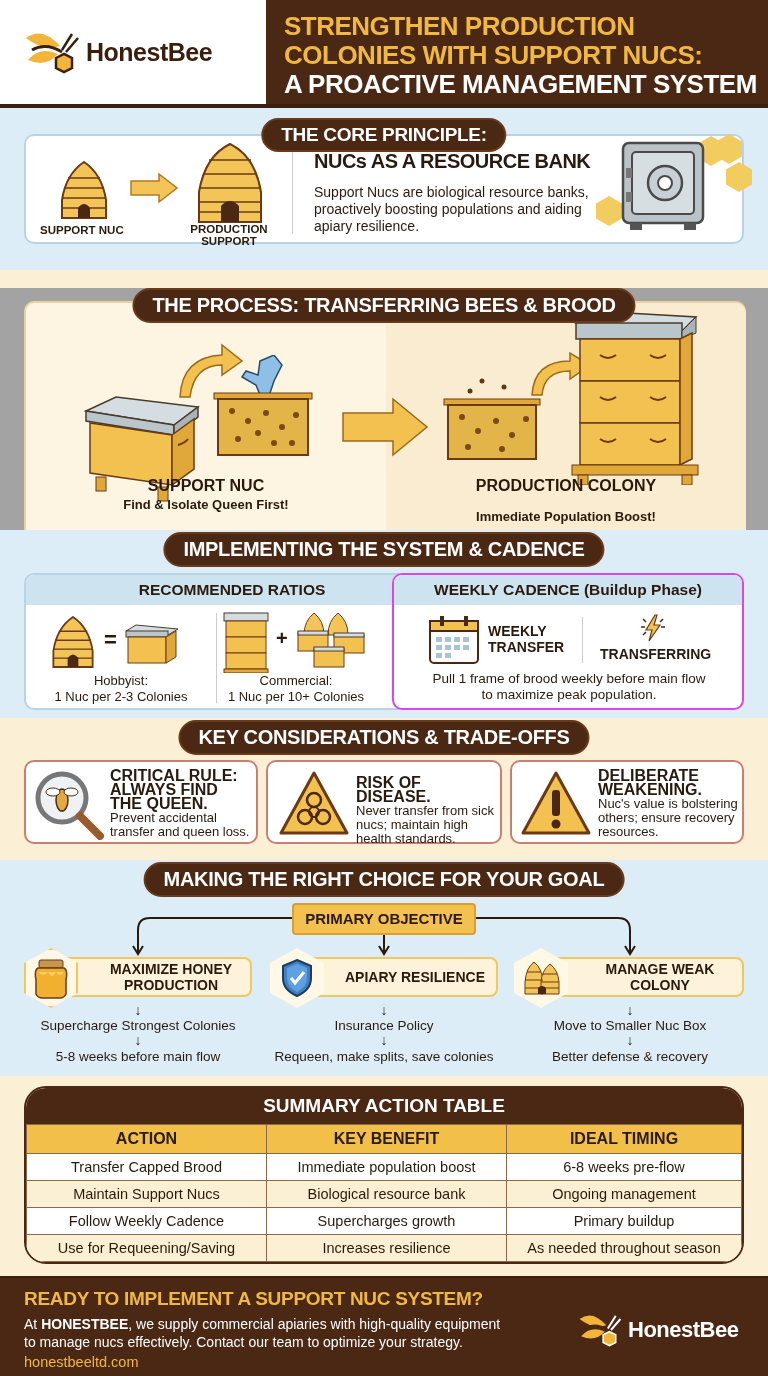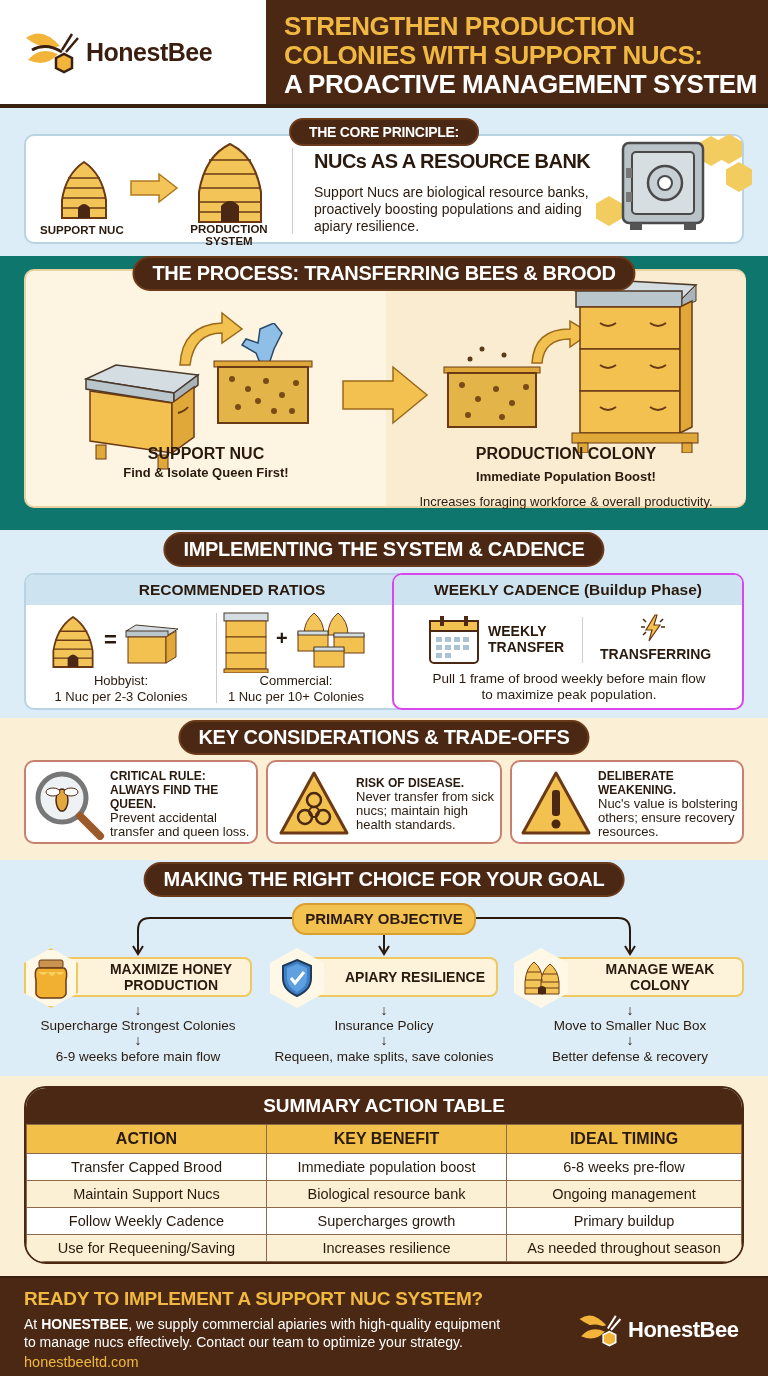--- a/index.html
+++ b/index.html
@@ -12,21 +12,21 @@
 .t-gold{color:#f0b840}.t-white{color:#fff}
 .band{position:absolute;left:0;width:768px}
 .pill{position:absolute;left:50%;transform:translateX(-50%);background:#4b2813;color:#fff;font-weight:bold;font-size:20px;border-radius:18px;padding:4px 18px;white-space:nowrap;border:2px solid #6b3a1a;letter-spacing:-0.3px;z-index:3}
 .card{position:absolute;background:#fff;border-radius:10px}
 .center{text-align:center}
 .hex{position:absolute;width:26px;height:30px;background:#f3cc60;clip-path:polygon(50% 0,100% 25%,100% 75%,50% 100%,0 75%,0 25%)}
 table{border-collapse:collapse;width:100%}
 td,th{border:1px solid #8a6a4a;text-align:center;font-size:14.5px;height:27px}
 th{background:#f2c049;font-size:16px;height:29px}
 .row-a td{background:#fff}.row-b td{background:#fcf0d4}
-.considertitle{font-weight:bold;font-size:12px;line-height:14px}
+.considertitle{font-weight:bold;font-size:16px;line-height:14px}
 .considertext{font-size:13px;line-height:14px}
 .obj-card{position:absolute;background:#fdf3da;border:2px solid #f0c860;border-radius:8px;height:40px;display:flex;align-items:center}
 .obj-hex{position:absolute;width:54px;height:60px;background:#fff8e6;clip-path:polygon(50% 0,100% 25%,100% 75%,50% 100%,0 75%,0 25%)}
 .obj-label{font-weight:bold;font-size:14px;line-height:16px}
 .sub-text{position:absolute;font-size:13.5px;text-align:center;width:240px}
 .arrow-down{position:absolute;font-size:14px;width:20px;text-align:center}
 </style>
 </head>
 <body>
 
@@ -42,39 +42,39 @@
     <span class="logo-text">HonestBee</span>
   </div>
   <div class="title-box">
     <div class="title-line t-gold">STRENGTHEN PRODUCTION</div>
     <div class="title-line t-gold">COLONIES WITH SUPPORT NUCS:</div>
     <div class="title-line t-white">A PROACTIVE MANAGEMENT SYSTEM</div>
   </div>
 </div>
 
 <div class="band" style="top:108px;height:162px;background:#dcedf7">
-  <div class="pill" style="top:10px;font-size:14px">THE CORE PRINCIPLE:</div>
+  <div class="pill" style="top:10px;font-size:19px">THE CORE PRINCIPLE:</div>
   <div class="card" style="left:24px;top:26px;width:720px;height:110px;border:2px solid #b8d4e4">
     <svg style="position:absolute;left:30px;top:24px" width="56" height="60" viewBox="0 0 56 60">
       <path d="M28 2 Q10 14 6 40 L6 58 L50 58 L50 40 Q46 14 28 2Z" fill="#f3c458" stroke="#6b3a14" stroke-width="2"></path>
       <path d="M12 18 H44 M8 28 H48 M6 38 H50 M6 48 H50" stroke="#6b3a14" stroke-width="1.5"></path>
       <path d="M22 58 V48 Q28 40 34 48 V58Z" fill="#4b2813"></path>
     </svg>
     <div style="position:absolute;left:14px;top:88px;font-size:11.5px;font-weight:bold">SUPPORT NUC</div>
     <svg style="position:absolute;left:103px;top:36px" width="50" height="32" viewBox="0 0 50 32">
       <path d="M2 9 H30 V2 L48 16 L30 30 V23 H2Z" fill="#f3c458" stroke="#b07a20" stroke-width="1.5"></path>
     </svg>
     <svg style="position:absolute;left:165px;top:6px" width="78" height="82" viewBox="0 0 78 82">
       <path d="M39 2 Q14 14 8 50 L8 80 L70 80 L70 50 Q64 14 39 2Z" fill="#f3c458" stroke="#6b3a14" stroke-width="2"></path>
       <path d="M18 18 H60 M12 32 H66 M9 46 H69 M8 60 H70 M8 70 H70" stroke="#6b3a14" stroke-width="1.5"></path>
       <path d="M30 80 V64 Q39 54 48 64 V80Z" fill="#4b2813"></path>
     </svg>
     <div class="center" style="position:absolute;left:160px;top:87px;width:86px;font-size:11.5px;font-weight:bold;line-height:12px">
       <div>PRODUCTION</div>
-      <div>SYSTEM</div>
+      <div>SUPPORT</div>
     </div>
     <div style="position:absolute;left:266px;top:12px;width:1px;height:86px;background:#ccc"></div>
     <div style="position:absolute;left:288px;top:14px;font-size:20px;font-weight:bold;letter-spacing:-0.5px">NUCs AS A RESOURCE BANK</div>
     <div style="position:absolute;left:288px;top:48px;width:290px;font-size:14px;line-height:17px">Support Nucs are biological resource banks, proactively boosting populations and aiding apiary resilience.</div>
     <div class="hex" style="left:672px;top:0px"></div>
     <div class="hex" style="left:690px;top:-2px"></div>
     <div class="hex" style="left:700px;top:26px"></div>
     <div class="hex" style="left:570px;top:60px"></div>
     <svg style="position:absolute;left:594px;top:4px" width="86" height="92" viewBox="0 0 86 92">
       <rect x="3" y="3" width="80" height="80" rx="6" fill="#b9c3c8" stroke="#4a4a4a" stroke-width="2.5"></rect>
@@ -82,21 +82,21 @@
       <circle cx="45" cy="43" r="17" fill="#c7d0d4" stroke="#4a4a4a" stroke-width="2.5"></circle>
       <circle cx="45" cy="43" r="7" fill="#fff" stroke="#4a4a4a" stroke-width="2"></circle>
       <rect x="6" y="28" width="6" height="10" fill="#777"></rect>
         <rect x="6" y="52" width="6" height="10" fill="#777"></rect>
       <rect x="10" y="83" width="12" height="7" fill="#555"></rect>
         <rect x="64" y="83" width="12" height="7" fill="#555"></rect>
     </svg>
   </div>
 </div>
 
-<div class="band" style="top:256px;height:284px;background:#0f766e">
+<div class="band" style="top:288px;height:284px;background:#a3a3a3">
   <div class="pill" style="top:0px">THE PROCESS: TRANSFERRING BEES &amp; BROOD</div>
   <div class="card" style="left:24px;top:13px;width:722px;height:239px;background:#fdf5e2;border:2px solid #e8d2a0">
     <div style="position:absolute;left:360px;top:0;width:360px;height:235px;background:#faecd0;border-radius:0 10px 10px 0"></div>
 
     <svg style="position:absolute;left:56px;top:90px" width="120" height="110" viewBox="0 0 120 110">
       <polygon points="4,18 34,4 116,14 92,32" fill="#d3dde2" stroke="#4b3a2a" stroke-width="1.5"></polygon>
       <polygon points="4,18 92,32 92,42 4,28" fill="#b9c6cc" stroke="#4b3a2a" stroke-width="1.5"></polygon>
       <polygon points="92,32 116,14 116,24 92,42" fill="#a8b4ba" stroke="#4b3a2a" stroke-width="1.5"></polygon>
       <polygon points="8,30 90,42 90,92 8,80" fill="#f2c150" stroke="#6b3a14" stroke-width="1.5"></polygon>
       <polygon points="90,42 112,26 112,76 90,92" fill="#e0a838" stroke="#6b3a14" stroke-width="1.5"></polygon>
@@ -168,21 +168,21 @@
       <rect x="2" y="156" width="126" height="10" fill="#e0a838" stroke="#6b3a14"></rect>
       <rect x="8" y="166" width="10" height="10" fill="#e0a838" stroke="#6b3a14"></rect>
         <rect x="112" y="166" width="10" height="10" fill="#e0a838" stroke="#6b3a14"></rect>
     </svg>
     <div class="center" style="position:absolute;left:0;top:174px;width:360px">
       <div style="font-size:16px;font-weight:bold">SUPPORT NUC</div>
       <div style="font-size:13px;font-weight:bold;margin-top:2px">Find &amp; Isolate Queen First!</div>
     </div>
     <div class="center" style="position:absolute;left:360px;top:174px;width:360px">
       <div style="font-size:16px;font-weight:bold">PRODUCTION COLONY</div>
-      <div style="font-size:13px;font-weight:bold;margin-top:6px">Immediate Population Boost!</div>
+      <div style="font-size:13px;font-weight:bold;margin-top:14px">Immediate Population Boost!</div>
       <div style="font-size:13px;margin-top:10px">Increases foraging workforce &amp; overall productivity.</div>
     </div>
   </div>
 </div>
 
 <div class="band" style="top:530px;height:188px;background:#dcedf7">
   <div class="pill" style="top:2px">IMPLEMENTING THE SYSTEM &amp; CADENCE</div>
 
   <div class="card" style="left:24px;top:43px;width:416px;height:137px;border:2px solid #b8d4e4;overflow:hidden">
     <div class="center" style="height:30px;background:#cde3f0;font-size:15.5px;font-weight:bold;line-height:30px">RECOMMENDED RATIOS</div>
@@ -306,38 +306,38 @@
 </div>
 
 <div class="band" style="top:860px;height:216px;background:#dcedf7">
   <div class="pill" style="top:2px">MAKING THE RIGHT CHOICE FOR YOUR GOAL</div>
   <svg style="position:absolute;left:0;top:0" width="768" height="216" viewBox="0 0 768 216">
     <path d="M292 58 H150 Q138 58 138 70 V92" stroke="#2a1a0e" stroke-width="2" fill="none"></path>
     <path d="M476 58 H618 Q630 58 630 70 V92" stroke="#2a1a0e" stroke-width="2" fill="none"></path>
     <path d="M384 72 V92" stroke="#2a1a0e" stroke-width="2" fill="none"></path>
     <path d="M133 86 L138 94 L143 86 M379 86 L384 94 L389 86 M625 86 L630 94 L635 86" stroke="#2a1a0e" stroke-width="2" fill="none"></path>
   </svg>
-  <div class="center" style="position:absolute;left:292px;top:43px;width:184px;height:32px;background:#f2c150;border:2px solid #d9a030;border-radius:14px;font-size:15px;font-weight:bold;line-height:28px">PRIMARY OBJECTIVE</div>
+  <div class="center" style="position:absolute;left:292px;top:43px;width:184px;height:32px;background:#f2c150;border:2px solid #d9a030;border-radius:4px;font-size:15px;font-weight:bold;line-height:28px">PRIMARY OBJECTIVE</div>
 
   <div class="obj-card" style="left:50px;top:97px;width:202px">
     <div class="obj-label center" style="width:100%;padding-left:40px">
       <div>MAXIMIZE HONEY</div>
       <div>PRODUCTION</div>
     </div>
   </div>
   <div class="obj-hex" style="left:24px;top:88px;border:2px solid #f0c860"></div>
   <svg style="position:absolute;left:34px;top:98px" width="34" height="42" viewBox="0 0 34 42">
     <rect x="5" y="2" width="24" height="8" rx="2" fill="#c89450" stroke="#6b3a14"></rect>
     <path d="M4 10 H30 Q34 12 32 22 V36 Q30 40 26 40 H8 Q4 40 2 36 V22 Q0 12 4 10Z" fill="#f2b030" stroke="#6b3a14" stroke-width="1.5"></path>
     <path d="M4 14 Q10 20 14 14 Q18 22 22 14 Q26 20 30 14" fill="#f8d060"></path>
   </svg>
   <div class="arrow-down" style="left:128px;top:142px">↓</div>
   <div class="sub-text" style="left:18px;top:158px">Supercharge Strongest Colonies</div>
   <div class="arrow-down" style="left:128px;top:172px">↓</div>
-  <div class="sub-text" style="left:18px;top:189px">6-9 weeks before main flow</div>
+  <div class="sub-text" style="left:18px;top:189px">5-8 weeks before main flow</div>
 
   <div class="obj-card" style="left:296px;top:97px;width:202px">
     <div class="obj-label center" style="width:100%;padding-left:36px">APIARY RESILIENCE</div>
   </div>
   <div class="obj-hex" style="left:270px;top:88px"></div>
   <svg style="position:absolute;left:281px;top:98px" width="32" height="40" viewBox="0 0 32 40">
     <path d="M16 2 L30 8 V20 Q30 32 16 38 Q2 32 2 20 V8Z" fill="#3f7fc4" stroke="#1f3a5a" stroke-width="2"></path>
     <path d="M16 6 L26 10 V20 Q26 29 16 34 Q6 29 6 20 V10Z" fill="#5ea0e0"></path>
     <path d="M10 20 L14 25 L23 14" stroke="#fff" stroke-width="3" fill="none"></path>
   </svg>

